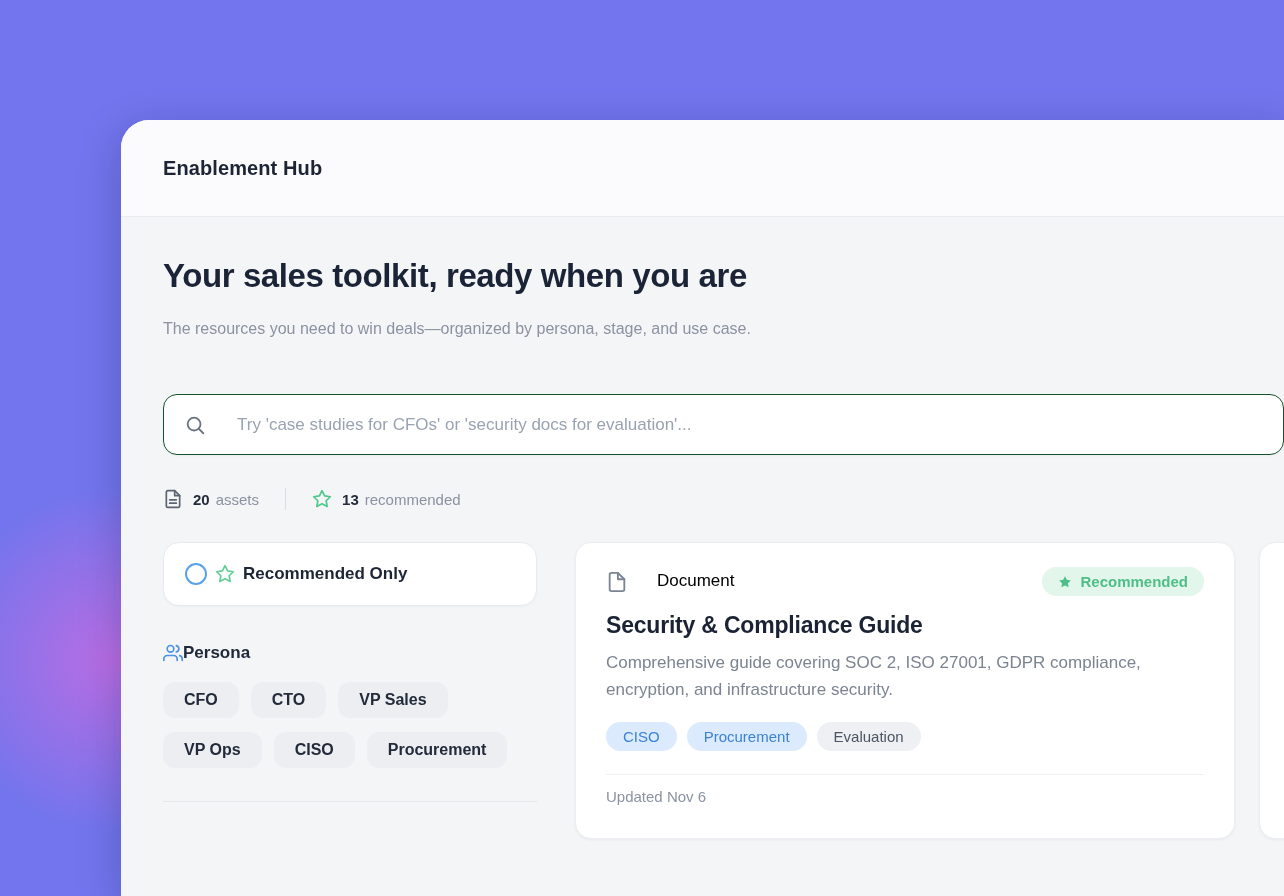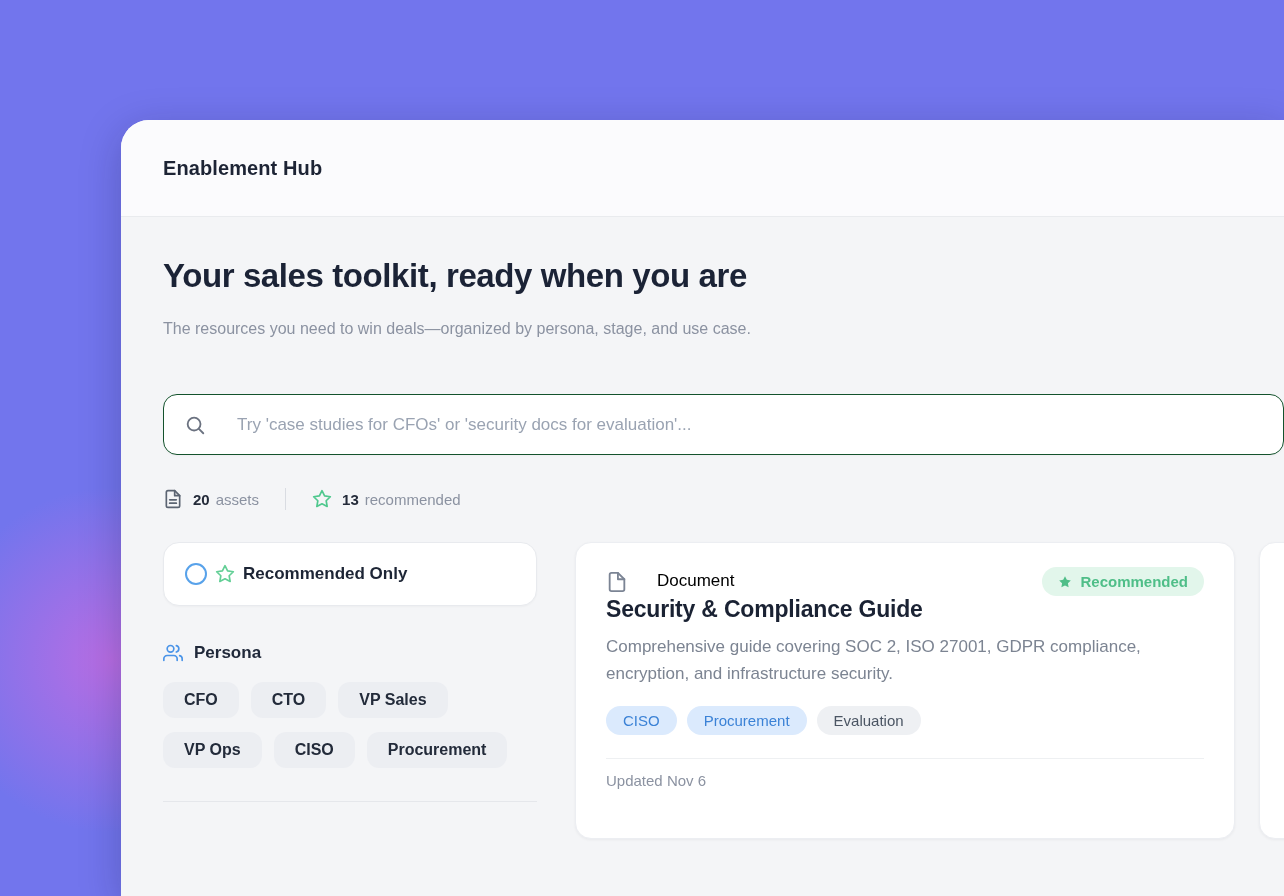--- a/index.html
+++ b/index.html
@@ -43,42 +43,42 @@
   .vdiv { width:1px; height:22px; background:#d9dce2; margin:0 26px; }
   .main { margin-top:32px; display:flex; gap:38px; align-items:flex-start; }
   .sidebar { width:374px; flex:0 0 374px; }
   .rec-only {
     height:64px; background:#fff; border:1px solid #e8eaee; border-radius:16px;
     display:flex; align-items:center; padding:0 21px; gap:8px; cursor:pointer;
     box-shadow:0 1px 2px rgba(16,24,40,.03);
   }
   .toggle-circle { width:22px; height:22px; border:2px solid #58a2ea; border-radius:50%; flex:0 0 22px; }
   .rec-only-label { font-size:17px; font-weight:600; color:#1d2535; }
-  .section-head { display:flex; align-items:center; gap:11px; margin-top:37px; }
+  .section-head { display:flex; align-items:center; gap:0; margin-top:37px; }
   .section-label { font-size:17px; font-weight:700; color:#20293a; }
   .chips { margin-top:19px; display:flex; flex-wrap:wrap; gap:14px 12px; max-width:374px; }
   .chip {
     background:#eceef2; border:none; border-radius:12px; padding:9px 21px;
     font-size:16px; font-weight:700; color:#232b3a; cursor:pointer;
     font-family:"Liberation Sans","DejaVu Sans",sans-serif;
   }
   .side-divider { margin-top:33px; border-top:1px solid #e5e7eb; }
   .cards { display:flex; gap:24px; flex-wrap:nowrap; }
   .card {
     width:660px; flex:0 0 660px; height:297px; background:#fff;
     border:1px solid #eceef2; border-radius:16px; padding:24px 30px 0 30px;
     box-shadow:0 1px 3px rgba(16,24,40,.05); cursor:pointer;
   }
   .card-top { display:flex; align-items:center; justify-content:space-between; }
   .card-type { display:flex; align-items:flex-start; gap:29px; font-size:17px; color:#000000; }
   .badge {
     display:flex; align-items:center; gap:8px; background:#e2f6eb; color:#4fbe88;
     border-radius:999px; padding:6px 16px; font-size:15px; font-weight:600;
   }
-  .card-title { font-size:23px; font-weight:700; color:#1a2233; letter-spacing:-.2px; }
+  .card-title { margin-top:16px; font-size:23px; font-weight:700; color:#1a2233; letter-spacing:-.2px; }
   .card-desc { margin-top:10px; font-size:17px; line-height:27px; color:#7c8492; max-width:580px; }
   .tags { margin-top:19px; display:flex; gap:10px; }
   .tag { border-radius:999px; padding:6px 17px; font-size:15px; font-weight:500; }
   .tag.blue { background:#dbeafd; color:#3b82d6; }
   .tag.gray { background:#eef0f3; color:#4b5563; }
   .card-footer { margin-top:23px; border-top:1px solid #eef0f2; padding:13px 0 0 0; font-size:15px; color:#8b92a1; }
   .icon { display:inline-flex; align-items:center; justify-content:center; }
   .icon svg { display:block; }
 </style>
 </head>

